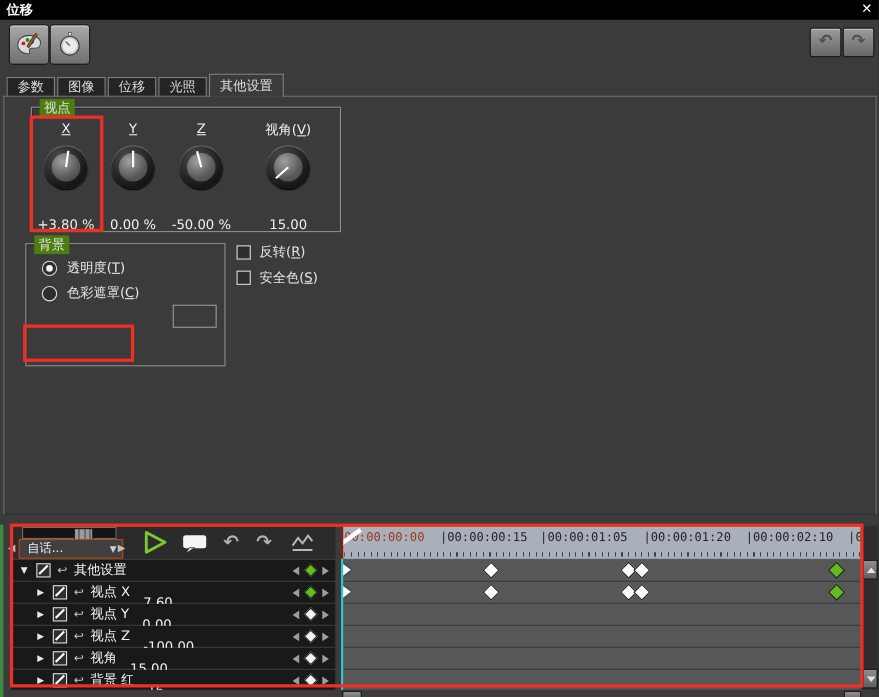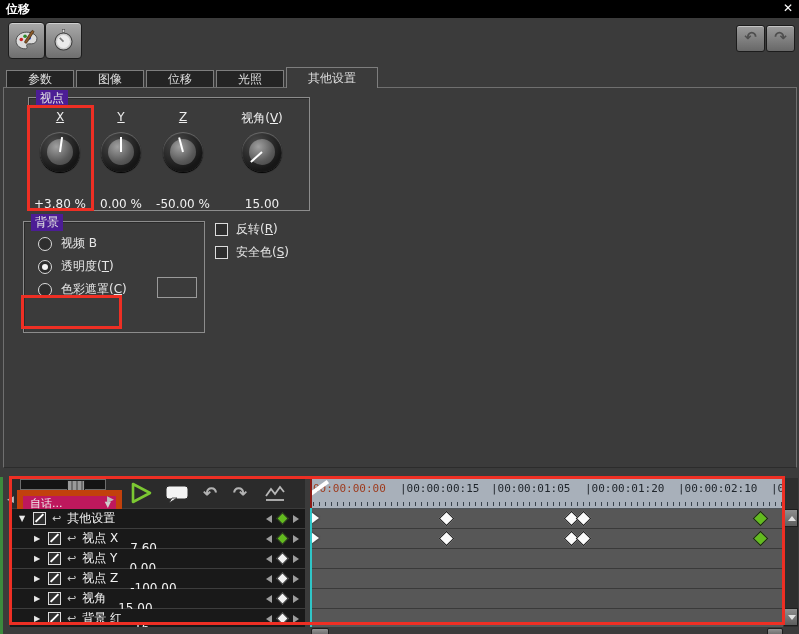--- a/index.html
+++ b/index.html
@@ -14,28 +14,28 @@
   .closex{position:absolute;right:6px;top:1px;color:#fff;font-weight:bold;font-size:12px;cursor:default;}
   
   .tbtn{position:absolute;width:35px;height:35px;border:1px solid #1c1c1c;border-radius:4px;
     background:linear-gradient(#a9a9a9,#6f6f6f);box-shadow:inset 0 1px 0 #cfcfcf;}
   .tbtn svg{position:absolute;left:5px;top:5px;}
   .histbtn{position:absolute;width:27px;height:25px;border:1px solid #1c1c1c;border-radius:3px;
     background:linear-gradient(#9b9b9b,#686868);box-shadow:inset 0 1px 0 #c4c4c4;
     color:#4e4e4e;text-align:center;line-height:23px;font-size:15px;font-weight:bold;}
   
   .tabbar{position:absolute;left:6px;top:67px;height:21px;display:flex;align-items:flex-end;}
-  .tab{height:17px;line-height:17px;padding:0 21px;margin-right:2px;background:#242424;
+  .tab{height:17px;line-height:17px;padding:0 9px;margin-right:2px;background:#242424;
     border:1px solid #7e7e7e;border-bottom:none;color:#dedede;}
   .tab.active{height:20px;line-height:20px;background:#3b3b3b;position:relative;z-index:5;}
   .content-panel{position:absolute;left:3px;top:87px;width:792px;height:379px;
     border:1px solid #6f6f6f;border-bottom-color:#2c2c2c;}
   
   .group{position:absolute;border:1px solid #8c8c8c;box-shadow:inset 1px 1px 0 #2a2a2a;}
-  .glabel{position:absolute;top:-8px;left:7px;background:#4c1d95;padding:0 4px;color:#e2e2e2;text-align:center;}
+  .glabel{position:absolute;top:-8px;left:7px;background:#4d7c0f;padding:0 4px;color:#e2e2e2;text-align:center;}
   
   .knob-block{position:absolute;width:64px;text-align:center;}
   .kb-label{height:16px;color:#eee;}
   .kb-label.ul{text-decoration:underline;}
   .knob{position:relative;width:40px;height:40px;margin:6px auto 0;border-radius:50%;
     background:radial-gradient(circle at 35% 28%,#4a4a4a,#161616 70%);
     box-shadow:inset 0 1px 1px #6d6d6d,0 1px 1px #000;}
   .knob-face{position:absolute;left:7px;top:7px;width:26px;height:26px;border-radius:50%;
     background:radial-gradient(circle at 36% 30%,#a0a0a0,#5a5a5a 60%,#3f3f3f);}
   .knob.disabled .knob-face{background:radial-gradient(circle at 36% 30%,#7d7d7d,#4c4c4c 60%,#383838);}
@@ -53,21 +53,21 @@
   .flagrow{height:23px;display:flex;align-items:center;gap:8px;}
   u{text-decoration:underline;}
   
   .ann{position:absolute;border:3px solid #ee2f24;z-index:60;pointer-events:none;}
   
   .greenstrip{position:absolute;left:0;top:477px;width:3px;height:157px;background:#3c8a3e;}
   .kf-toolstrip{position:absolute;left:10px;top:477px;width:295px;height:31px;background:#2b2b2b;}
   .slider-track{position:absolute;left:10px;top:2px;width:84px;height:9px;background:#141414;border:1px solid #6d6d6d;}
   .slider-grip{position:absolute;left:46px;top:0px;width:16px;height:13px;border:1px solid #1d1d1d;
     background:repeating-linear-gradient(90deg,#9a9a9a 0 3px,#6c6c6c 3px 5px);}
-  .preset-box{position:absolute;left:7px;top:13px;width:86px;height:16px;background:#be185d;border:6px solid #c2410c;
+  .preset-box{position:absolute;left:7px;top:13px;width:86px;height:16px;background:#404040;border:1px solid #c2410c;
     color:#f0f0f0;font-size:11px;line-height:16px;padding-left:7px;box-sizing:content-box;}
   .preset-caret{position:absolute;right:5px;top:1px;font-size:8px;color:#cfcfcf;}
   .mini-arrow{position:absolute;font-size:9px;color:#bdbdbd;top:17px;}
   .tl-icon{position:absolute;}
   .glyph-arrow{font-size:17px;font-weight:bold;color:#b3b3b3;line-height:17px;}
   
   .row-labels{position:absolute;left:10px;top:509px;width:295px;height:118px;overflow:hidden;}
   .lrow{position:relative;height:19px;background:#191919;border-bottom:1px solid #3d3d3d;
     display:flex;align-items:center;gap:6px;color:#f2f2f2;}
   .lrow .exp{font-size:8px;color:#e8e8e8;width:10px;text-align:center;flex:none;}
@@ -192,24 +192,20 @@
           <div class="needle" style="transform: rotate(-132deg);"></div>
         </div>
         <div class="kb-value">15.00</div>
       </div>
     </div>
 
   <div class="group" style="left:23px;top:221px;width:180px;height:110px;">
     <span class="glabel">背景</span>
     <div style="position:absolute;left:0;top:10px;width:178px;">
         <div class="opt-row">
-          <span class="radio"></span>
-          <span>视频 B</span>
-        </div>
-        <div class="opt-row">
           <span class="radio sel"></span>
           <span>透明度(<u>T</u>)</span>
         </div>
         <div class="opt-row">
           <span class="radio"></span>
           <span>色彩遮罩(<u>C</u>)</span>
         </div>
       </div>
     <div class="swatch" style="left:133px;top:55px;width:38px;height:19px;"></div>
   </div>

